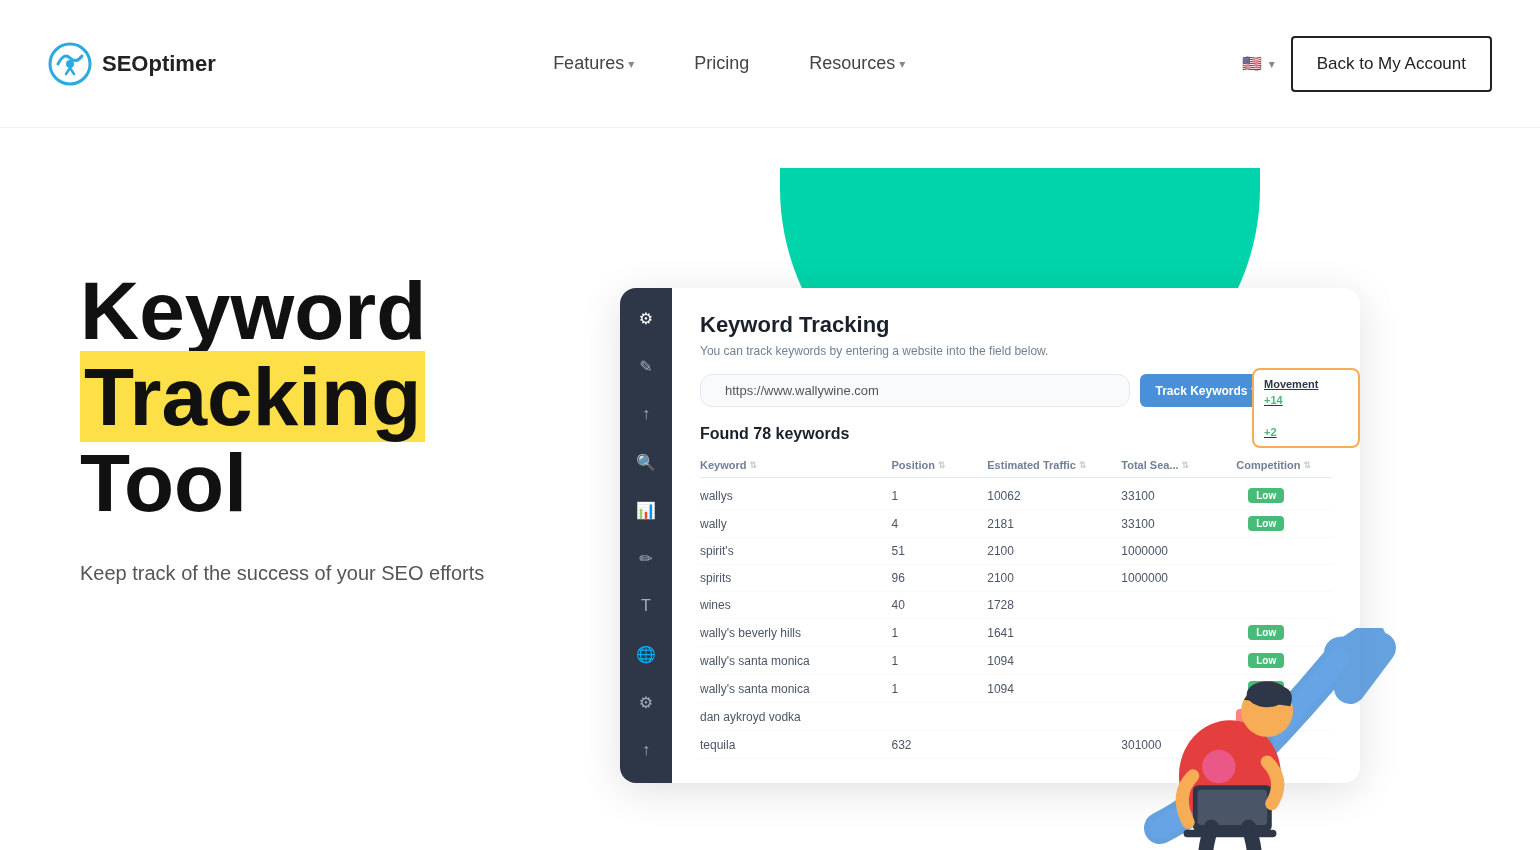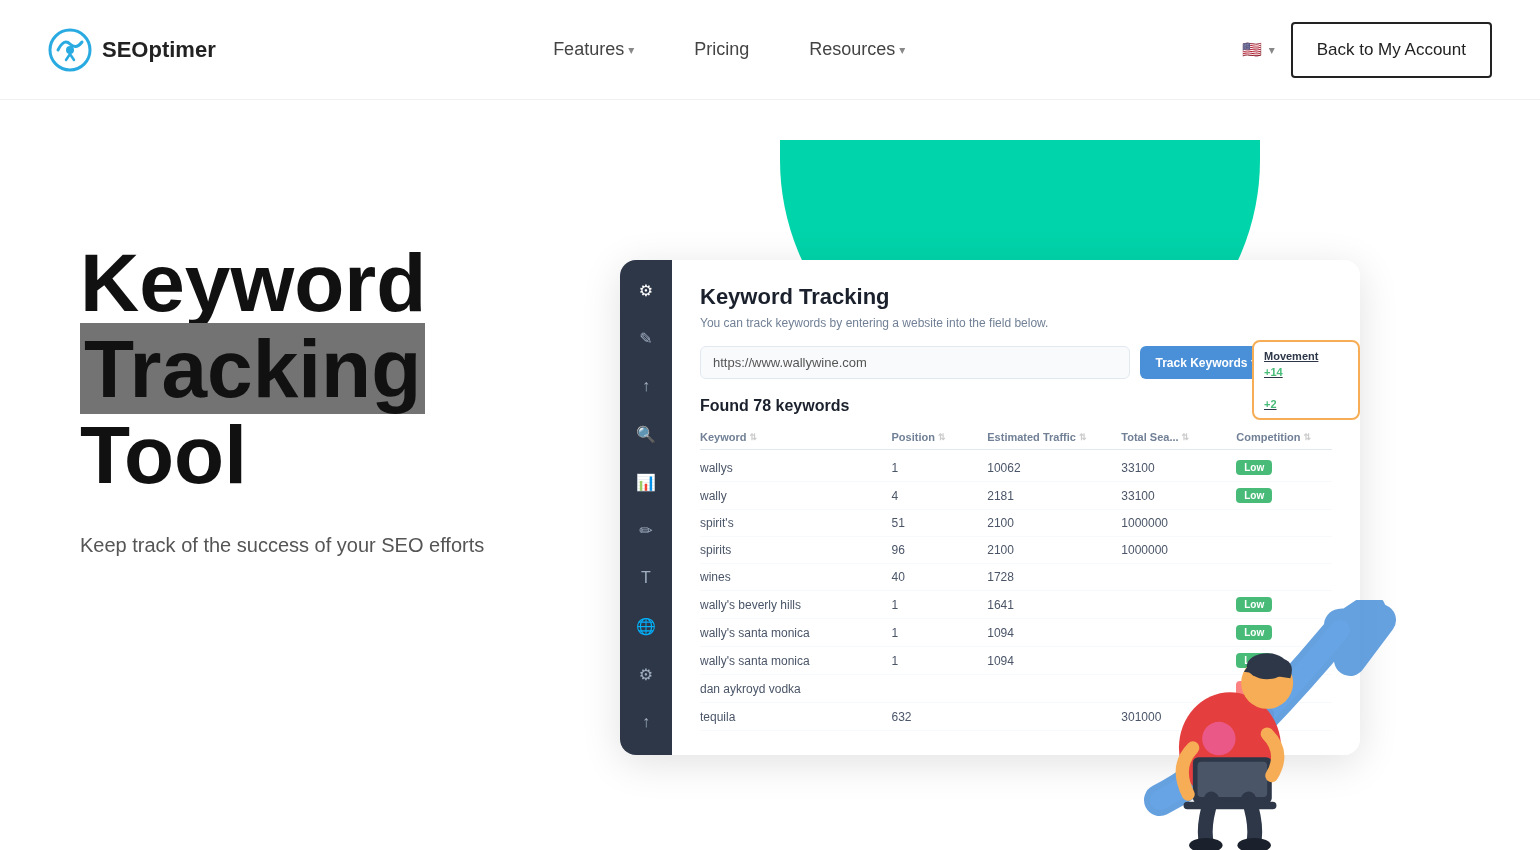--- a/index.html
+++ b/index.html
@@ -9,21 +9,21 @@
       width: 1540px;
       min-height: 850px;
       overflow: hidden;
     }
 
     
     .navbar {
       display: flex;
       align-items: center;
       padding: 0 48px;
-      height: 100px;
+      height: 128px;
       border-bottom: 1px solid #f0f0f0;
       position: relative;
       z-index: 10;
     }
     .logo-area {
       display: flex;
       align-items: center;
       gap: 10px;
       text-decoration: none;
       color: #222;
@@ -94,21 +94,21 @@
       padding-top: 80px;
     }
     .hero-title {
       font-size: 82px;
       font-weight: 900;
       line-height: 1.05;
       color: #111;
       margin-bottom: 24px;
     }
     .highlight {
-      background: #737373;
+      background: #fde047;
       display: inline;
       padding: 0 4px;
     }
     .hero-subtitle {
       font-size: 20px;
       color: #555;
       margin-top: 32px;
       line-height: 1.5;
     }
 
@@ -182,22 +182,22 @@
       margin-bottom: 16px;
     }
     .search-row {
       display: flex;
       gap: 10px;
       margin-bottom: 18px;
     }
     .search-input {
       flex: 1;
       border: 1px solid #e2e8f0;
-      border-radius: 6px;
-      padding: 8px 12px;
+      border-radius: 12px;
+      padding: 8px 24px;
       font-size: 13px;
       color: #555;
       background: #f9fafb;
     }
     .track-btn {
       background: #4a90d9;
       color: #fff;
       border: none;
       border-radius: 6px;
       padding: 8px 16px;
@@ -237,21 +237,21 @@
       gap: 3px;
     }
     .sort-icon { color: #ccc; font-size: 9px; }
     .badge {
       display: inline-block;
       padding: 2px 8px;
       border-radius: 4px;
       font-size: 10px;
       font-weight: 700;
     }
-    .badge-low { background: #48bb78; color: #fff; }
+    .badge-low { background: #48bb78; color: #fff; margin-left: 12px; }
     .badge-high { background: #fc8181; color: #fff; }
     .movement-col {
       position: absolute;
       right: 0;
       top: 80px;
       width: 108px;
       background: #fff;
       border: 2px solid #f6ad55;
       border-radius: 8px;
       padding: 8px 10px;

